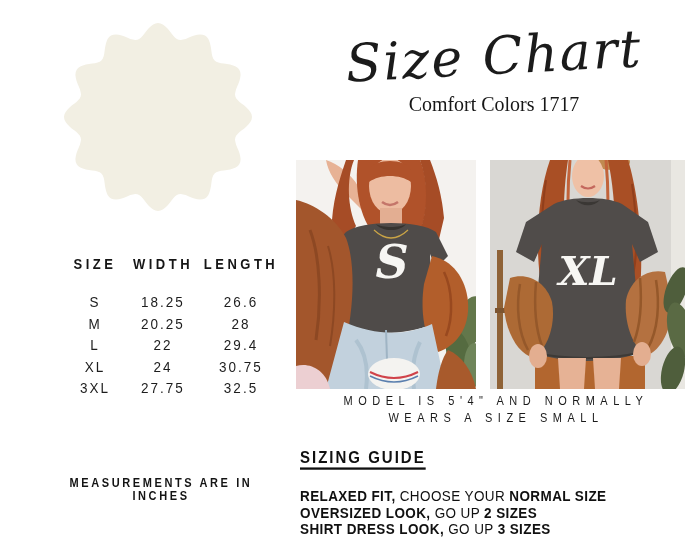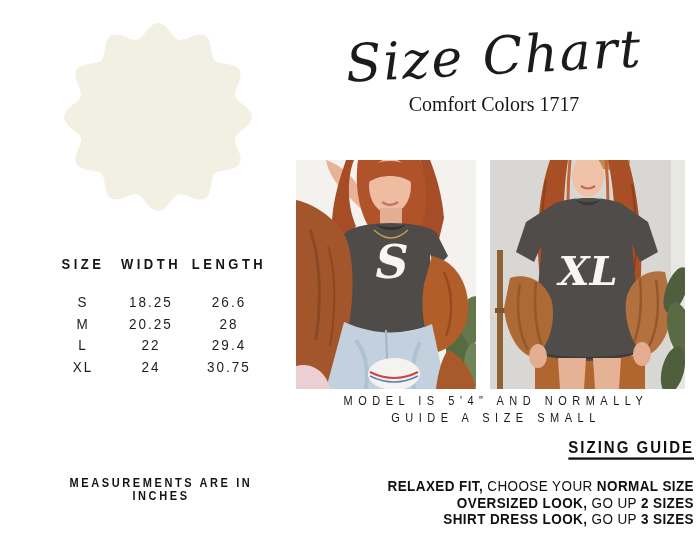--- a/index.html
+++ b/index.html
@@ -18,21 +18,21 @@
     font-family:"DejaVu Serif",serif;font-style:italic;font-size:52px;
     line-height:60px;color:#1b1b1b;transform:rotate(-3deg);
     letter-spacing:2px;
   }
   .subtitle{
     font-family:"Liberation Serif",serif;font-size:21px;color:#171717;
     margin-top:6px;letter-spacing:0px;transform:scaleX(.95);
   }
 
   
-  .size-table{left:50px;top:256px;width:222px;}
+  .size-table{left:62px;top:256px;width:222px;}
   .t-head,.t-row{display:grid;grid-template-columns:66px 70px 86px;}
   .t-head span{
     font-weight:700;font-size:13px;letter-spacing:3.5px;text-align:center;
     transform:scaleY(1.15);
   }
   .t-head{margin-bottom:20px;}
   .t-row span{
     font-size:13.5px;letter-spacing:2px;text-align:center;line-height:21.6px;
     transform:scaleY(1.12);color:#1d1d1d;
   }
@@ -53,21 +53,21 @@
   }
 
   
   .model-note{
     left:300px;top:394px;width:392px;text-align:center;
     font-size:11px;letter-spacing:5.5px;line-height:15.5px;color:#1a1a1a;
     font-weight:400;transform:scaleY(1.08);
   }
 
   
-  .sizing-guide{left:300px;top:438px;width:394px;text-align:right;}
+  .sizing-guide{left:300px;top:448px;width:394px;text-align:left;}
   .sg-title{
     display:inline-block;font-size:15px;font-weight:700;letter-spacing:2px;
     text-decoration:underline;text-underline-offset:4px;
     text-decoration-thickness:2px;transform:scaleY(1.15);color:#101010;
   }
   .sg-lines{margin-top:23px;}
   .sg-line{font-size:13.5px;letter-spacing:.4px;line-height:16.5px;
     transform:scaleY(1.12);color:#101010;}
   .sg-line .b{font-weight:700;}
 </style>
@@ -103,20 +103,25 @@
       <div class="t-row">
         <span>L</span>
         <span>22</span>
         <span>29.4</span>
       </div>
       <div class="t-row">
         <span>XL</span>
         <span>24</span>
         <span>30.75</span>
       </div>
+      <div class="t-row">
+        <span>3XL</span>
+        <span>27.75</span>
+        <span>32.5</span>
+      </div>
     </div>
 </div>
 <div class="abs measure-note">MEASUREMENTS ARE IN INCHES</div>
 
 <figure class="abs photo photo-s" style="margin:0;">
   <svg viewBox="0 0 180 229" preserveAspectRatio="none">
     <rect width="180" height="229" fill="#f4f2ef"></rect>
 
     <g fill="#63774b">
       <ellipse cx="172" cy="165" rx="14" ry="30" transform="rotate(18 172 165)"></ellipse>
@@ -205,21 +210,21 @@
     <g fill="#4f5e3c">
       <ellipse cx="186" cy="130" rx="10" ry="24" transform="rotate(20 186 130)"></ellipse>
       <ellipse cx="190" cy="170" rx="12" ry="28" transform="rotate(-12 190 170)" fill="#5a6a44"></ellipse>
       <ellipse cx="183" cy="210" rx="11" ry="24" transform="rotate(14 183 210)"></ellipse>
     </g>
   </svg>
 </figure>
 
 <div class="abs model-note">
   <div>MODEL IS 5'4" AND NORMALLY</div>
-  <div>GUIDE A SIZE SMALL</div>
+  <div>WEARS A SIZE SMALL</div>
 </div>
 
 <div class="abs sizing-guide">
   <span class="sg-title">SIZING GUIDE</span>
   <div class="sg-lines">
       <div class="sg-line"><span class="b">RELAXED FIT,</span><span> CHOOSE YOUR </span><span class="b">NORMAL SIZE</span></div>
       <div class="sg-line"><span class="b">OVERSIZED LOOK,</span><span> GO UP </span><span class="b">2 SIZES</span></div>
       <div class="sg-line"><span class="b">SHIRT DRESS LOOK,</span><span> GO UP </span><span class="b">3 SIZES</span></div>
     </div>
 </div>

